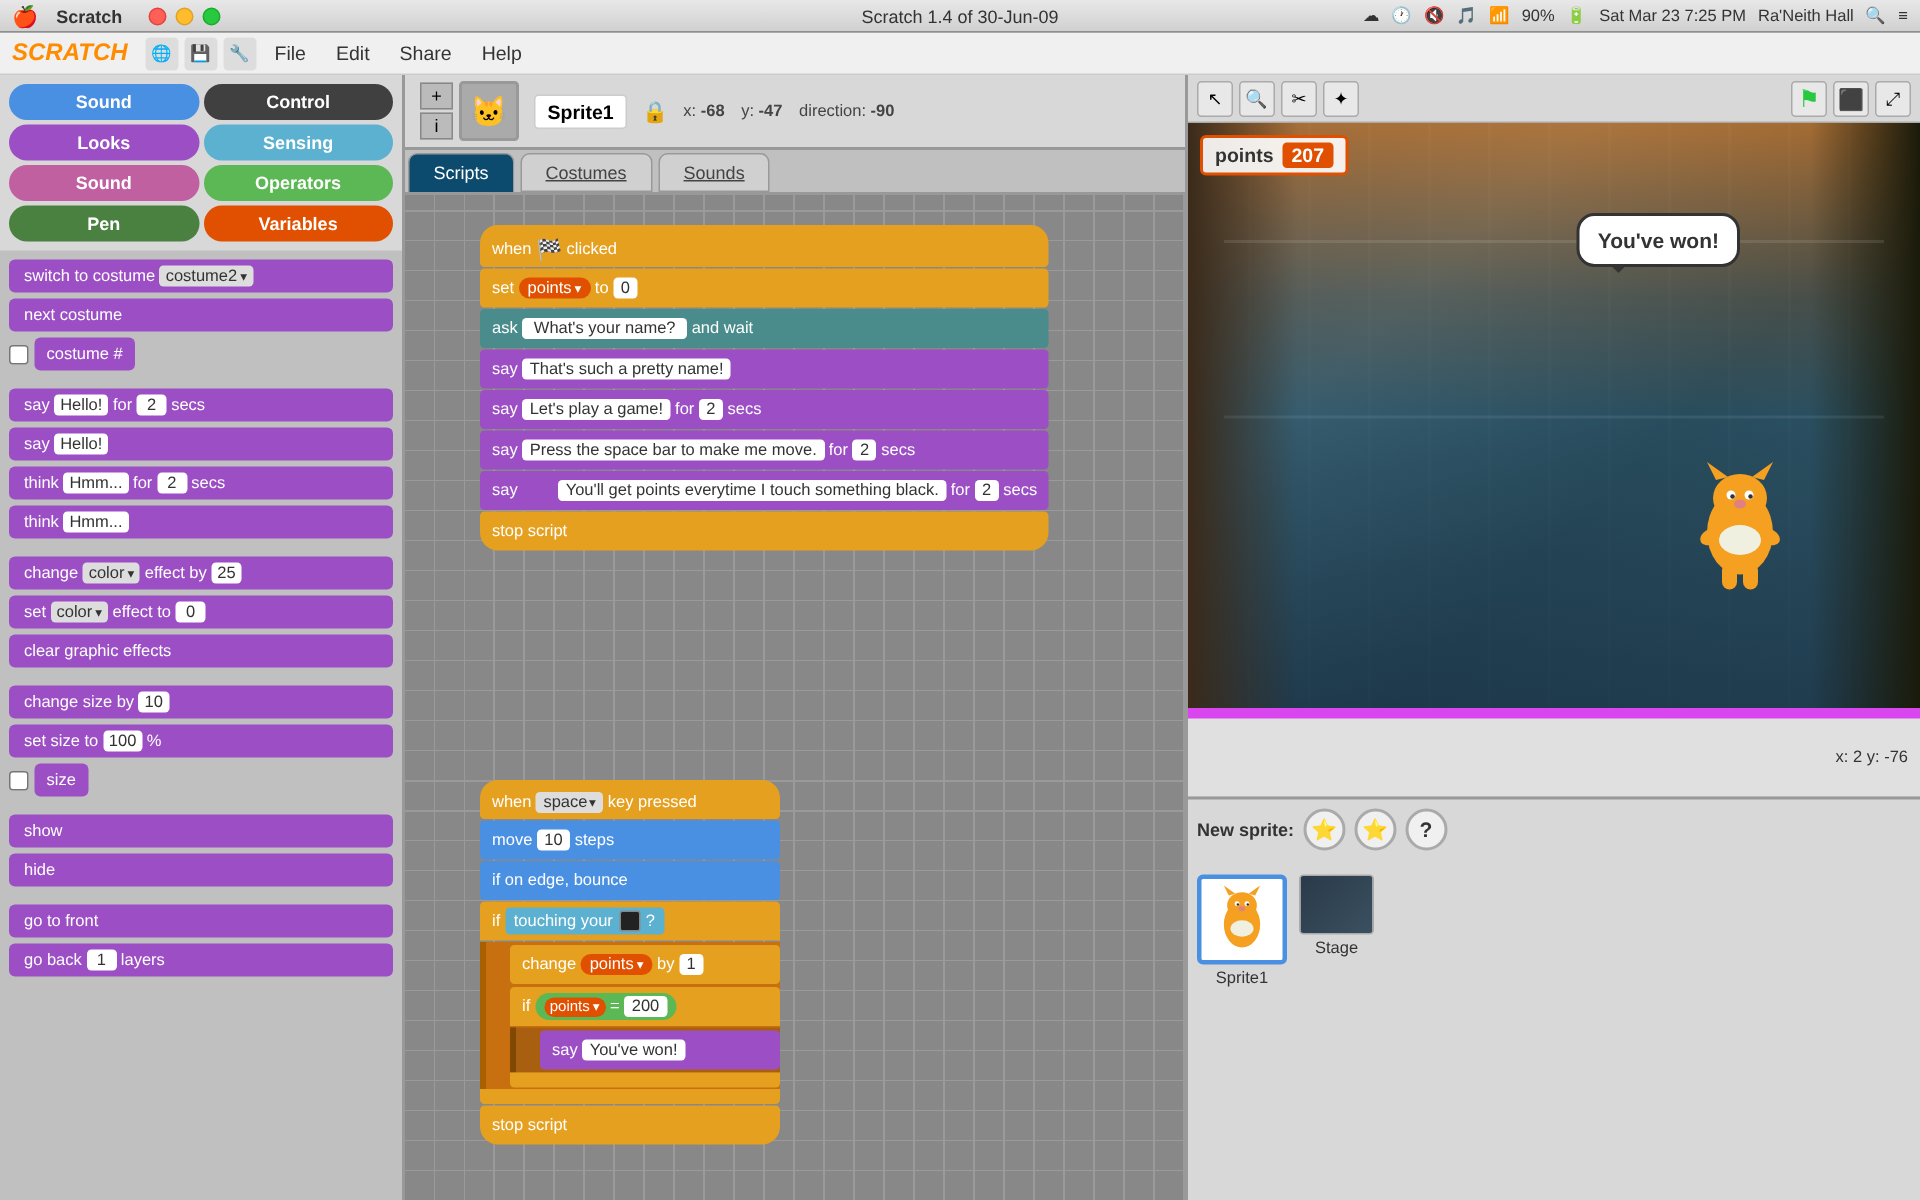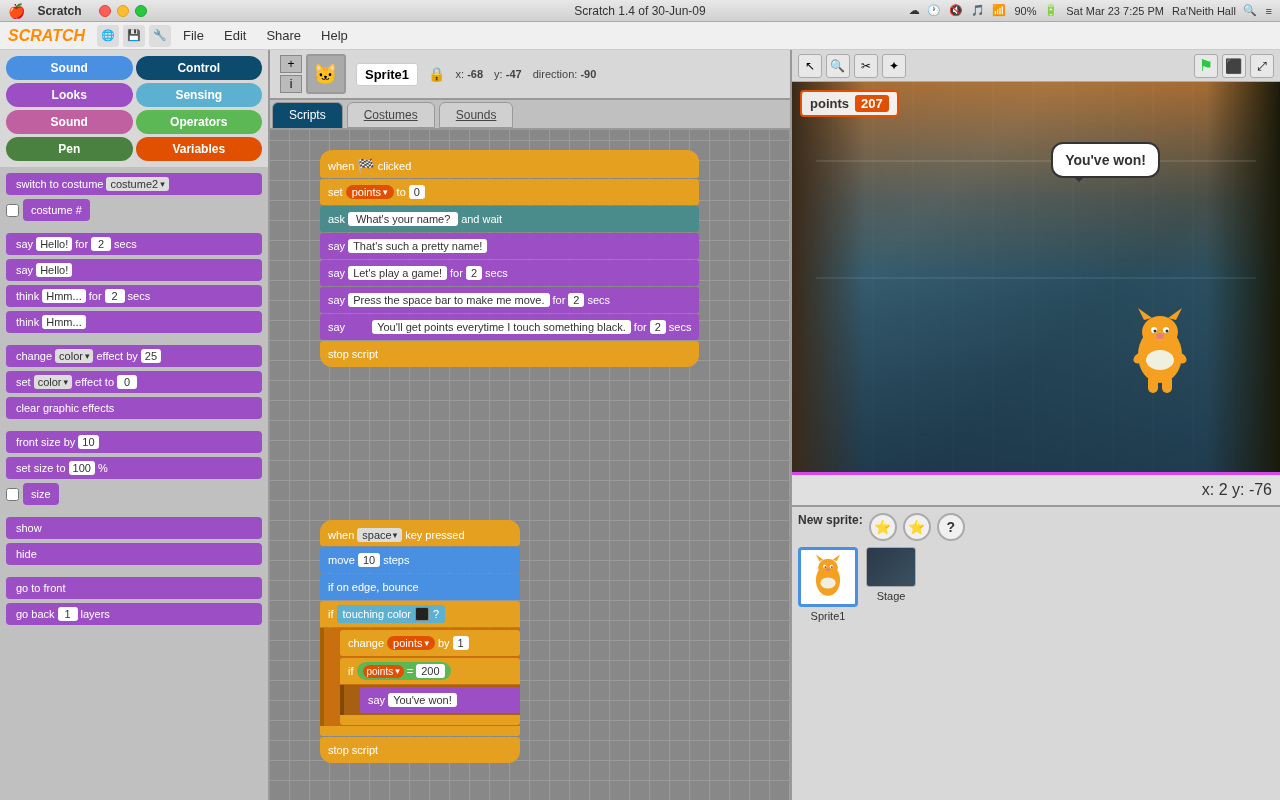--- a/index.html
+++ b/index.html
@@ -61,21 +61,21 @@
       padding: 5px 8px;
       border-radius: 12px;
       font-size: 12px;
       font-weight: bold;
       cursor: pointer;
       text-align: center;
       color: white;
       border: none;
     }
     .cat-motion { background: #4a90e2; }
-    .cat-control { background: #0c4a6e; }
+    .cat-control { background: #404040; }
     .cat-looks { background: #9c4fc4; }
     .cat-sensing { background: #5cb0d0; }
     .cat-sound { background: #c060a0; }
     .cat-operators { background: #5cb855; }
     .cat-pen { background: #4a8040; }
     .cat-variables { background: #e05000; }
 
     .blocks-list {
       flex: 1;
       overflow-y: auto;
@@ -369,38 +369,39 @@
       position: absolute;
       bottom: -12px;
       left: 20px;
       border: 6px solid transparent;
       border-top-color: #333;
     }
 
     .stage-coords {
       display: flex;
       justify-content: flex-end;
-      padding: 6px 8px;
-      font-size: 16px;
+      padding: 20px 8px;
+      font-size: 11px;
       color: #333;
       background: #e0e0e0;
-      border-top: 3px solid #d946ef;
+      border-top: 7px solid #d946ef;
     }
 
     
     .sprite-section {
       flex: 1;
       background: #d8d8d8;
       border-top: 2px solid #999;
       padding: 6px;
     }
     .new-sprite-bar {
       display: flex;
+      align-items: center;
       gap: 6px;
-      margin-bottom: 6px;
+      margin-bottom: 16px;
       font-size: 12px;
       font-weight: bold;
       color: #333;
     }
     .sprite-btn {
       width: 28px; height: 28px;
       border-radius: 50%;
       border: 2px solid #aaa;
       background: #f0f0f0;
       display: flex; align-items: center; justify-content: center;
@@ -496,20 +497,23 @@
       <button class="cat-btn cat-variables">Variables</button>
     </div>
 
     <div class="blocks-list">
 
       <div class="block block-purple">
         <span>switch to costume</span>
         <span class="block-dropdown">costume2</span>
       </div>
 
+      <div class="block block-purple">
+        <span>next costume</span>
+      </div>
 
       <div class="checkbox-block">
         <input type="checkbox" style="">
         <span class="block block-purple" style="display:inline-flex; padding:3px 8px;">costume #</span>
       </div>
 
       <div style="height:4px;"></div>
 
       <div class="block block-purple">
         <span>say</span>
@@ -553,21 +557,21 @@
         <span class="block-input">0</span>
       </div>
 
       <div class="block block-purple">
         <span>clear graphic effects</span>
       </div>
 
       <div style="height:4px;"></div>
 
       <div class="block block-purple">
-        <span>front size by</span>
+        <span>change size by</span>
         <span class="block-input">10</span>
       </div>
 
       <div class="block block-purple">
         <span>set size to</span>
         <span class="block-input">100</span>
         <span>%</span>
       </div>
 
       <div class="checkbox-block">
@@ -696,21 +700,21 @@
         </div>
 
         <div class="s-block s-blue" style="min-width:200px;">
           <span>if on edge, bounce</span>
         </div>
 
         <div style="display:flex; flex-direction:column; min-width:200px;">
           <div class="s-block s-orange" style="border-radius:3px 3px 0 0; min-width:200px;">
             <span>if</span>
             <span class="touching-color-block">
-              <span>touching color</span>
+              <span>touching your</span>
               <span class="color-swatch"></span>
               <span>?</span>
             </span>
           </div>
           <div style="padding-left:16px; background:#c87010; border-left:4px solid #a86000;">
 
             <div class="s-block s-orange" style="margin:2px 0; min-width:140px;">
               <span>change</span>
               <span class="s-var-pill">points</span>
               <span>by</span>

